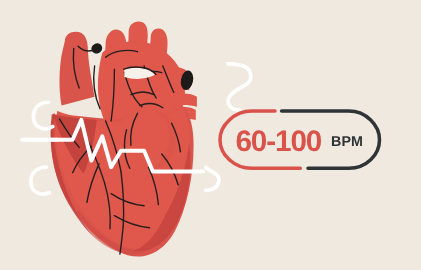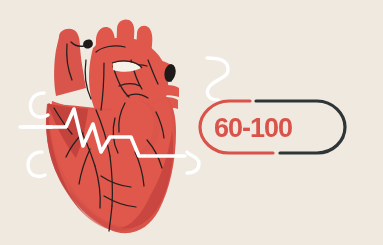--- a/index.html
+++ b/index.html
@@ -139,14 +139,15 @@
                C200 141 213 153 229 153 L273 153"></path>
 
       <path fill="none" stroke="#2f3437" stroke-width="3.2" stroke-linecap="round" d="M256 101 L317 101 C333 101 345 114 345 127
                C345 141 333 153 317 153 L280 153"></path>
     </g>
 
   </svg>
 
   <div class="badge-text" id="range-value">60-100</div>
 
+  <div class="badge-text" id="unit-label">BPM</div>
 
 </div>
 
 </body></html>

